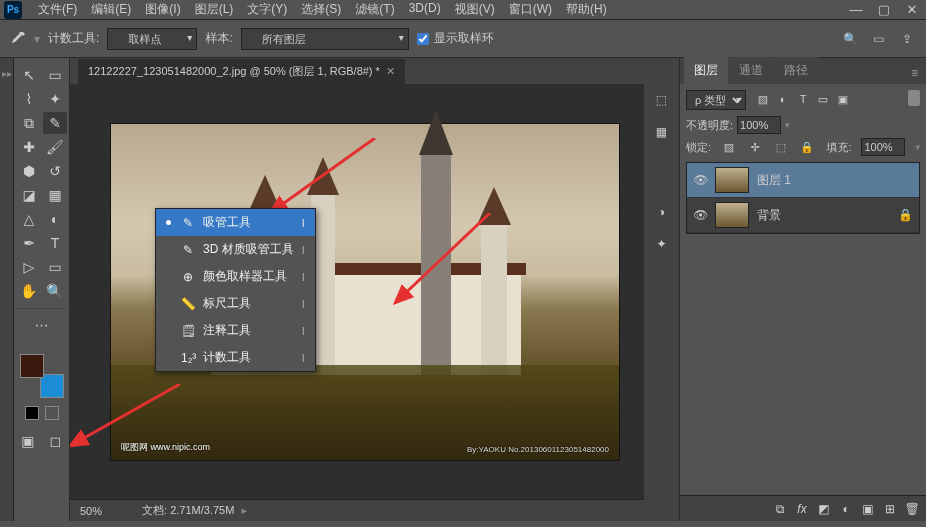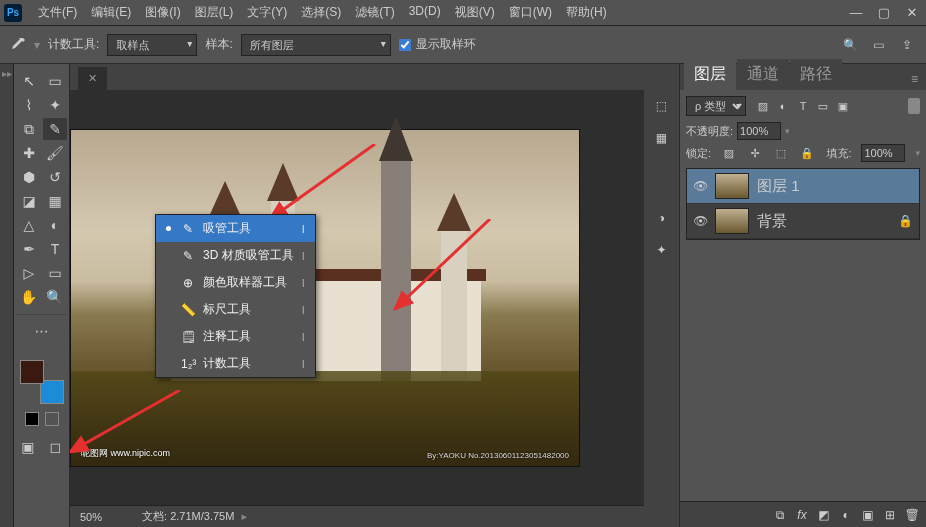--- a/index.html
+++ b/index.html
@@ -1,47 +1,47 @@
 <!DOCTYPE html>
 <html><head>
 <meta charset="utf-8">
 <style>
 * { box-sizing: border-box; margin: 0; padding: 0; font-family: "Microsoft YaHei", Arial, sans-serif; }
 body { width: 926px; height: 527px; background: #535353; color: #ccc; font-size: 12px; overflow: hidden; position: relative; }
-.menubar { height: 26px; background: #535353; display: flex; align-items: center; padding-left: 4px; border-bottom: 1px solid #222; }
+.menubar { height: 20px; background: #535353; display: flex; align-items: center; padding-left: 4px; border-bottom: 1px solid #222; }
 .ps-logo { width: 18px; height: 18px; background: #001e36; border-radius: 3px; display: flex; align-items: center; justify-content: center; color: #31a8ff; font-weight: bold; font-size: 10px; margin-right: 10px; }
 .menu-items { display: flex; gap: 2px; }
 .menu-item { padding: 4px 6px; cursor: default; font-size: 12px; }
 .window-controls { margin-left: auto; display: flex; }
 .win-btn { width: 28px; height: 20px; display: flex; align-items: center; justify-content: center; color: #ccc; font-size: 13px; }
 .options-bar { height: 38px; background: #535353; display: flex; align-items: center; padding: 0 10px; border-bottom: 1px solid #2a2a2a; gap: 8px; }
 .eyedrop-icon { width: 16px; height: 16px; }
 .opt-label { font-size: 12px; color: #ccc; }
-.opt-select { background: #3f3f3f; border: 1px solid #222; color: #ccc; font-size: 11px; padding: 2px 18px 2px 8px; height: 22px; appearance: none; position: relative; }
+.opt-select { background: #3f3f3f; border: 1px solid #222; color: #ccc; font-size: 11px; padding: 2px 18px 2px 20px; height: 22px; appearance: none; position: relative; }
 .select-wrap { position: relative; display: inline-block; }
 .select-wrap::after { content: "▾"; position: absolute; right: 5px; top: 4px; color: #ccc; font-size: 10px; pointer-events: none; }
 .checkbox { width: 12px; height: 12px; accent-color: #3a7cd4; }
 .options-right { margin-left: auto; display: flex; gap: 10px; align-items: center; }
 .opt-icon { width: 18px; height: 16px; color: #ccc; display: flex; align-items: center; justify-content: center; }
 .main-area { display: flex; height: 463px; }
 .left-gutter { width: 14px; background: #424242; border-right: 1px solid #222; }
 .toolbox { width: 56px; background: #535353; border-right: 1px solid #2a2a2a; padding: 6px 3px; display: flex; flex-direction: column; }
 .tool-grid { display: grid; grid-template-columns: 1fr 1fr; gap: 2px; }
 .tool-btn { width: 24px; height: 22px; display: flex; align-items: center; justify-content: center; color: #ccc; font-size: 14px; border-radius: 2px; }
 .tool-btn.active { background: #3a3a3a; }
 .color-swatches { margin-top: 18px; position: relative; width: 44px; height: 44px; align-self: center; }
 .fg-color { position: absolute; top: 0; left: 0; width: 24px; height: 24px; background: #3a1a10; border: 1px solid #888; }
 .bg-color { position: absolute; bottom: 0; right: 0; width: 24px; height: 24px; background: #1c8cd6; border: 1px solid #888; }
 .mini-swatches { margin-top: 8px; display: flex; gap: 6px; justify-content: center; }
 .mini-sw { width: 14px; height: 14px; border: 1px solid #888; }
 .canvas-area { flex: 1; background: #2e2e2e; display: flex; flex-direction: column; position: relative; }
 .doc-tab-bar { height: 26px; background: #424242; display: flex; align-items: flex-end; padding-left: 8px; }
 .doc-tab { background: #2e2e2e; padding: 5px 10px; font-size: 11px; color: #ccc; display: flex; align-items: center; gap: 6px; }
 .doc-tab .close { font-size: 11px; color: #999; }
-.canvas-content { flex: 1; position: relative; display: flex; align-items: center; overflow: hidden; }
+.canvas-content { flex: 1; position: relative; display: flex; align-items: center; justify-content: center; overflow: hidden; margin-left: 16px; }
 .image-placeholder { width: 510px; height: 338px; position: relative; background: linear-gradient(180deg, #b8a890 0%, #d4c8b0 30%, #c9bca0 45%, #8a7a50 55%, #6a5830 70%, #4a3a20 100%); border: 1px solid #111; }
 .castle-body { position: absolute; bottom: 85px; left: 100px; width: 310px; height: 100px; background: #e8e0d0; }
 .castle-roof { position: absolute; bottom: 185px; left: 95px; width: 320px; height: 12px; background: #5a3020; }
 .tower { position: absolute; background: #d8d0c0; }
 .t1 { bottom: 85px; left: 140px; width: 28px; height: 160px; }
 .t2 { bottom: 85px; left: 200px; width: 24px; height: 180px; }
 .t3 { bottom: 85px; left: 310px; width: 30px; height: 220px; background: #888078; }
 .t4 { bottom: 85px; left: 370px; width: 26px; height: 150px; }
 .spire { position: absolute; width: 0; height: 0; border-style: solid; }
 .s1 { bottom: 245px; left: 136px; border-width: 0 18px 40px 18px; border-color: transparent transparent #5a3a28 transparent; }
@@ -60,37 +60,37 @@
 .flyout-item.selected .flyout-dot { background: #fff; }
 .fly-icon { width: 14px; display: inline-block; text-align: center; }
 .arrow { position: absolute; z-index: 90; }
 .status-bar { height: 22px; background: #424242; display: flex; align-items: center; padding: 0 10px; font-size: 11px; gap: 40px; border-top: 1px solid #222; }
 .status-sep { color: #888; margin-left: 4px; }
 .right-panels { width: 282px; background: #535353; display: flex; }
 .panel-dock { width: 36px; background: #424242; border-right: 1px solid #2a2a2a; padding-top: 30px; display: flex; flex-direction: column; align-items: center; gap: 8px; }
 .dock-icon { width: 26px; height: 24px; display: flex; align-items: center; justify-content: center; color: #ccc; }
 .panel-stack { flex: 1; display: flex; flex-direction: column; }
 .panel-tabs { height: 26px; display: flex; align-items: flex-end; background: #424242; padding-left: 4px; gap: 1px; }
-.panel-tab { padding: 5px 10px; font-size: 16px; color: #999; background: #424242; }
+.panel-tab { padding: 5px 10px; font-size: 12px; color: #999; background: #424242; }
 .panel-tab.active { background: #535353; color: #eee; }
 .panel-body { flex: 1; background: #535353; padding: 6px; }
-.layer-search { display: flex; align-items: center; gap: 4px; margin-bottom: 6px; }
+.layer-search { display: flex; align-items: flex-start; gap: 4px; margin-bottom: 6px; }
 .layer-search-sel { background: #3f3f3f; border: 1px solid #222; color: #ccc; font-size: 11px; padding: 2px 4px; height: 20px; width: 60px; }
 .layer-filter-icons { display: flex; gap: 2px; margin-left: 4px; }
 .lf-icon { width: 18px; height: 18px; display: flex; align-items: center; justify-content: center; color: #ccc; font-size: 11px; }
 .blend-row { display: flex; align-items: center; gap: 4px; margin-bottom: 4px; }
 .opacity-field { background: #3f3f3f; border: 1px solid #222; color: #ccc; font-size: 11px; padding: 1px 2px; width: 44px; height: 18px; }
 .lock-row { display: flex; align-items: center; gap: 10px; margin-bottom: 6px; font-size: 11px; }
 .lock-icon { width: 16px; height: 16px; display: flex; align-items: center; justify-content: center; color: #ccc; }
 .layer-list { background: #3f3f3f; border: 1px solid #222; }
 .layer-row { display: flex; align-items: center; padding: 4px 6px; gap: 8px; border-bottom: 1px solid #333; }
 .layer-row.selected { background: #5a7a9a; }
 .eye-icon { width: 14px; color: #ccc; }
 .layer-thumb { width: 34px; height: 26px; background: linear-gradient(180deg,#c0b090 0%,#6a5830 100%); border: 1px solid #222; }
-.layer-name { font-size: 15px; }
+.layer-name { font-size: 12px; }
 .layer-lock { margin-left: auto; color: #aaa; }
 .panel-footer { height: 26px; background: #424242; display: flex; align-items: center; justify-content: flex-end; padding: 0 6px; gap: 6px; border-top: 1px solid #222; }
 .pf-icon { width: 16px; height: 16px; display: flex; align-items: center; justify-content: center; color: #ccc; font-size: 12px; }
 .collapse-arrows { position:absolute; top:68px; font-size:10px; color:#888; }
 </style>
 </head>
 <body>
 
 <div class="menubar">
   <div class="ps-logo">Ps</div>
@@ -115,21 +115,21 @@
 </div>
 
 <div class="options-bar">
   <svg class="eyedrop-icon" viewBox="0 0 16 16">
       <path fill="#ccc" d="M13 1l2 2-2 2-1-1-7 7-3 1 1-3 7-7-1-1z"></path>
     </svg>
   <span style="color:#888">▾</span>
   <span class="opt-label">计数工具:</span>
   <span class="select-wrap"><select class="opt-select" style="width:90px"><option>取样点</option></select></span>
   <span class="opt-label">样本:</span>
-  <span class="select-wrap"><select class="opt-select" style="width:150px"><option>所有图层</option></select></span>
+  <span class="select-wrap"><select class="opt-select" style="width:168px"><option>所有图层</option></select></span>
   <label style="display:flex;align-items:center;gap:5px">
     <input type="checkbox" class="checkbox" checked="" style="">
     <span>显示取样环</span>
   </label>
   <div class="options-right">
     <div class="opt-icon">🔍</div>
     <div class="opt-icon">▭</div>
     <div class="opt-icon">⇪</div>
   </div>
 </div>
@@ -174,20 +174,21 @@
     </div>
     <div class="mini-swatches" style="margin-top:10px">
       <div class="tool-btn">▣</div>
       <div class="tool-btn">◻</div>
     </div>
   </div>
 
   <div class="canvas-area">
     <div class="doc-tab-bar">
       <div class="doc-tab">
+        <span>12122227_123051482000_2.jpg @ 50% (图层 1, RGB/8#) *</span>
         <span class="close">✕</span>
       </div>
     </div>
     <div class="canvas-content">
       <div class="image-placeholder">
         <div class="castle-body"></div>
           <div class="castle-roof"></div>
         <div class="tower t1"></div>
           <div class="tower t2"></div>
           <div class="tower t3"></div>

